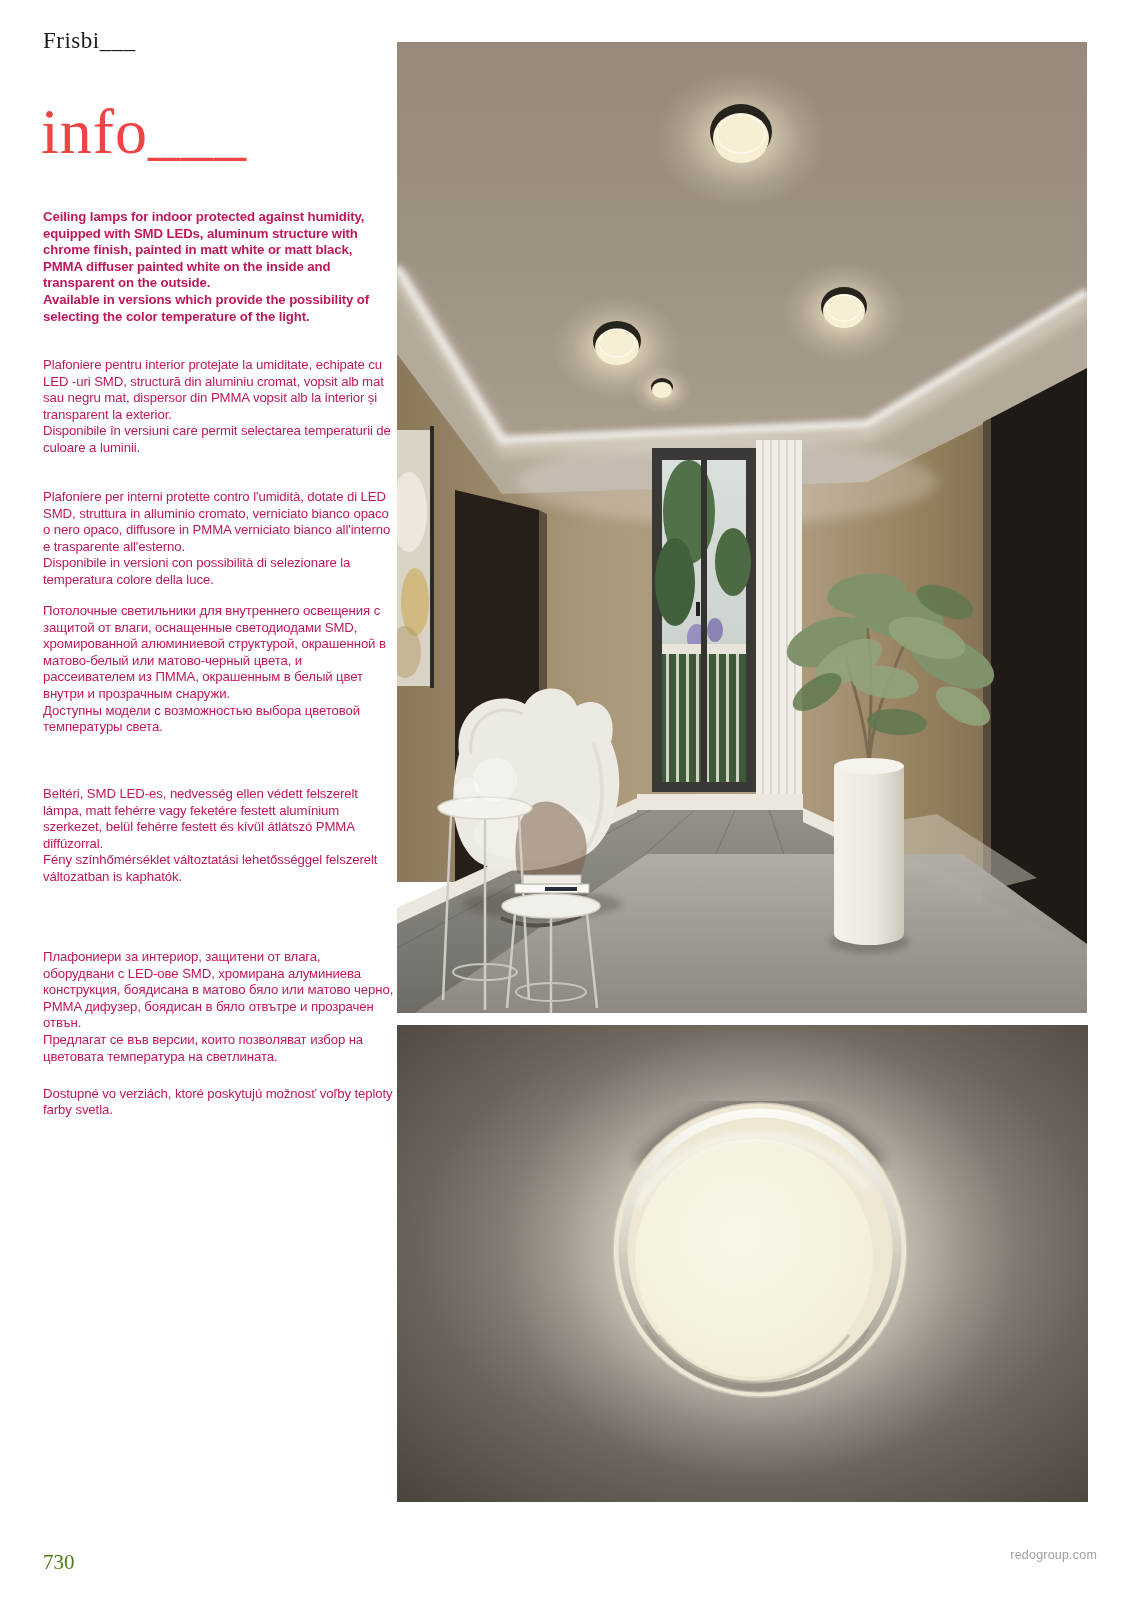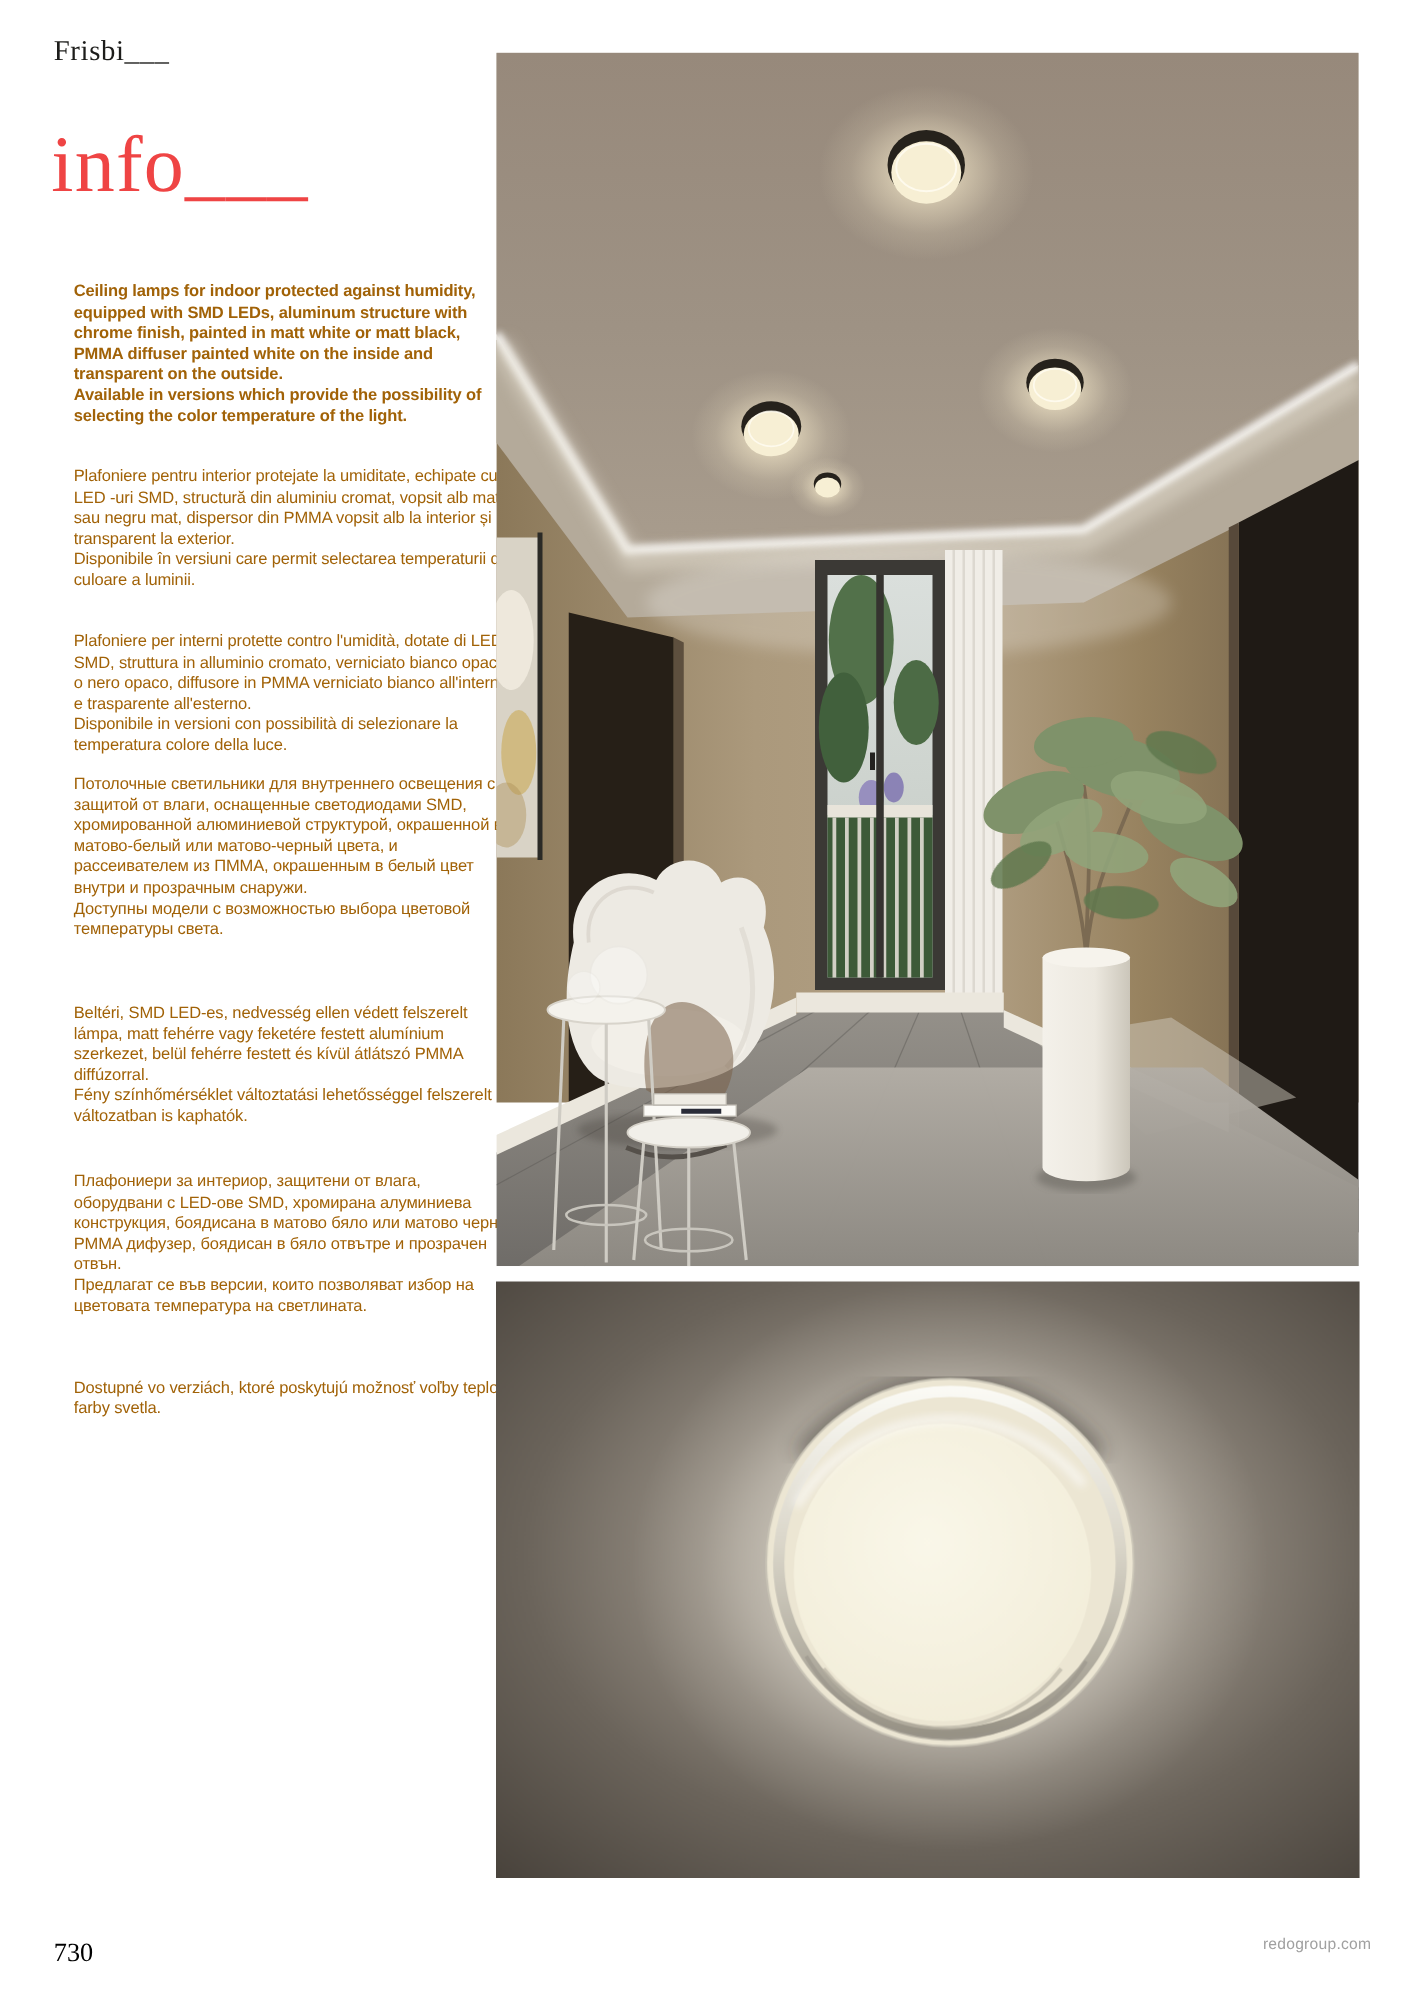--- a/index.html
+++ b/index.html
@@ -10,33 +10,33 @@
   .product-name{
     position:absolute;left:43px;top:28px;
     font-family:"Liberation Serif",serif;font-size:23px;letter-spacing:.5px;color:#1d1d1b;text-align:center;
   }
   .section-title{
     position:absolute;left:41px;top:100px;margin:0;
     font-family:"Liberation Serif",serif;font-weight:400;font-size:64px;line-height:1;
     letter-spacing:1px;color:#ef4444;
   }
   .para{
-    position:absolute;left:43px;width:352px;margin:16px;
-    font-size:13.2px;line-height:16.6px;letter-spacing:-.1px;color:#a16207;
+    position:absolute;left:43px;width:352px;margin:0;
+    font-size:13.2px;line-height:16.6px;letter-spacing:-.1px;color:#be185d;
   }
   .para.bold{font-weight:700;}
   .p1{top:209px}.p2{top:357px}.p3{top:489px}.p4{top:603px}
-  .p5{top:786px}.p6{top:921px}.p7{top:1069px}
+  .p5{top:786px}.p6{top:949px}.p7{top:1069px}
   .photo{position:absolute;overflow:hidden;}
   .photo-room{left:397px;top:42px;width:690px;height:971px;}
   .photo-closeup{left:397px;top:1025px;width:691px;height:477px;}
   .photo svg{display:block;width:100%;height:100%;}
   .page-number{
     position:absolute;left:43px;top:1550px;
-    font-family:"Liberation Serif",serif;font-size:21px;color:#000000;
+    font-family:"Liberation Serif",serif;font-size:21px;color:#4d7c0f;
   }
   .website{
     position:absolute;right:34px;top:1548px;
     font-size:12.5px;color:#a0a0a0;letter-spacing:.2px;
   }
 </style>
 </head>
 <body>
 
 <div class="product-name">Frisbi___</div>

